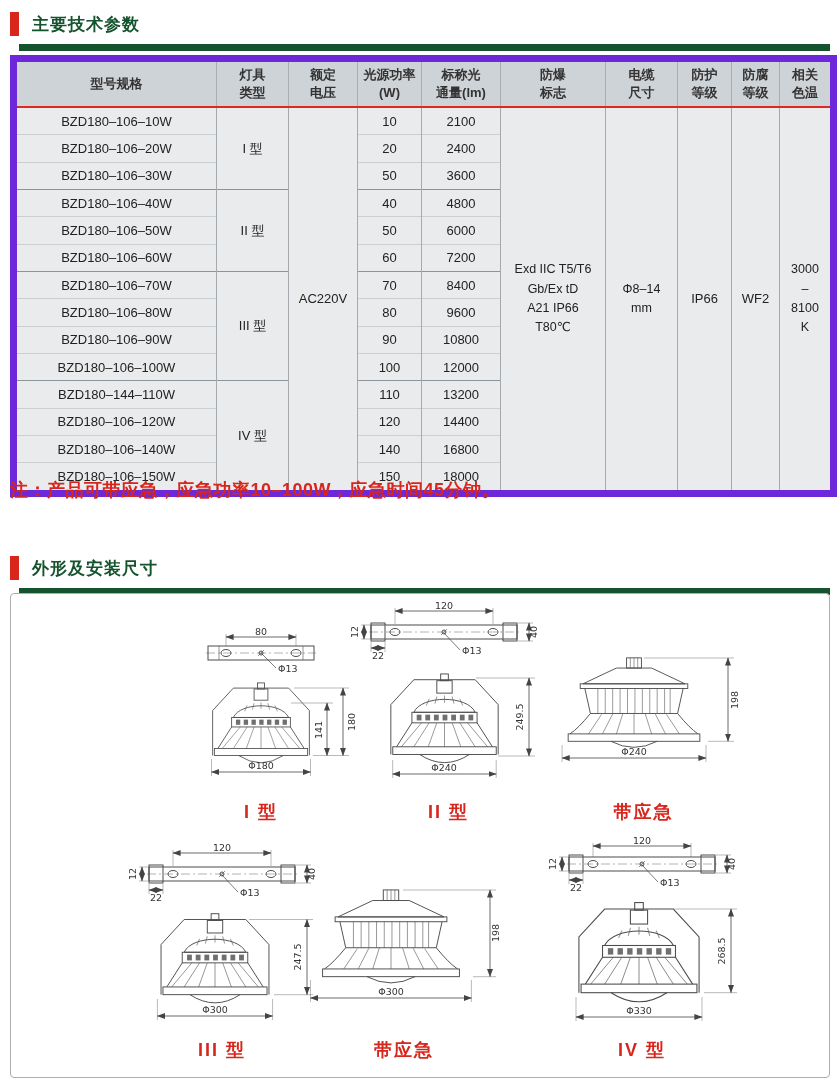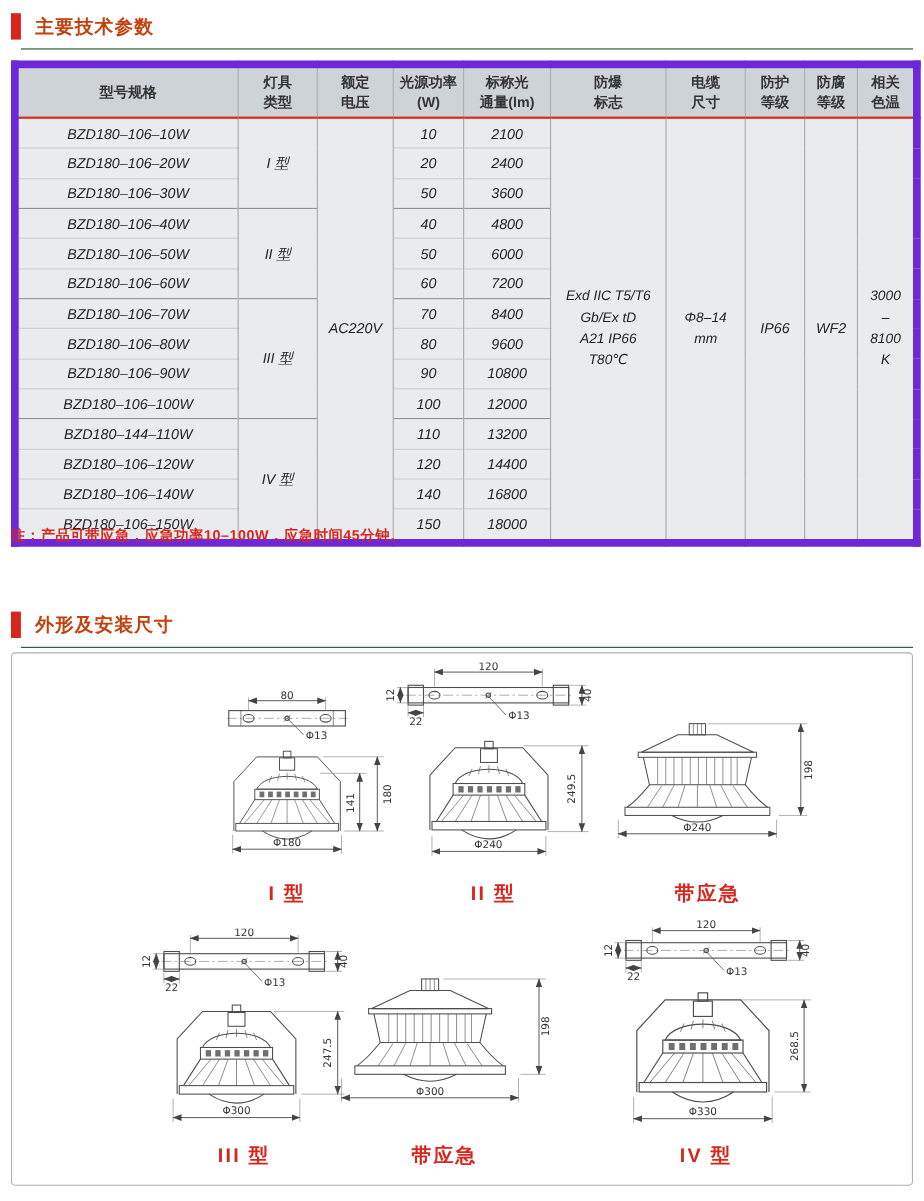--- a/index.html
+++ b/index.html
@@ -5,35 +5,35 @@
   html,body{margin:0;padding:0;}
   body{
     position:relative;width:840px;height:1092px;background:#ffffff;
     font-family:"Liberation Sans","DejaVu Sans",sans-serif;color:#222;
     overflow:hidden;
   }
   .abs{position:absolute;}
   
   .sec{position:absolute;left:10px;width:820px;display:flex;align-items:flex-start;}
   .sec .bar{width:9px;height:24px;background:#d8261d;flex:0 0 auto;}
-  .sec .sec-t{flex:1;font-size:17px;font-weight:bold;color:#c2410c;
-    padding:1px 0 8px 13px;border-bottom:1px solid #14532d;letter-spacing:1px;}
+  .sec .sec-t{flex:1;font-size:17px;font-weight:bold;color:#14532d;
+    padding:1px 0 8px 13px;border-bottom:7px solid #14532d;letter-spacing:1px;}
   
   table.tp{border-collapse:collapse;table-layout:fixed;width:820px;background:#e9ebec;
     border:7px solid #6d28d9;}
   table.tp th{background:#ced3d7;height:44px;font-size:13px;font-weight:bold;color:#333;
     border-left:1px solid #a8aeb2;border-bottom:2px solid #dc2a1e;padding:0;text-align:center;}
   table.tp th div{line-height:1.4;}
   table.tp td{height:26.35px;padding:0;text-align:center;vertical-align:middle;
-    font-size:13px;color:#222;border-left:1px solid #a4aaae;font-style:italic;}
+    font-size:13px;color:#222;border-left:1px solid #a4aaae;}
   table.tp tbody tr+tr td{border-top:1px solid #cbcfd2;}
   table.tp tbody tr.g td{border-top:1px solid #8d9499;}
   td.multi div{line-height:1.55;font-size:12.5px;text-align:center;}
   
-  .note{position:absolute;left:10px;font-size:13px;font-weight:bold;color:#d8261d;letter-spacing:0.5px;}
+  .note{position:absolute;left:10px;font-size:18px;font-weight:bold;color:#d8261d;letter-spacing:0.5px;}
   
   .panel{position:absolute;left:10px;top:593px;width:818px;height:483px;
     border:1px solid #abb0b3;border-radius:4px;background:#fff;}
   .dlabel{position:absolute;text-align:center;font-size:18px;font-weight:bold;
     color:#d8261d;letter-spacing:2px;}
   
   .ln{fill:none;stroke:#4d4d4d;stroke-width:1;}
   .lnt{fill:none;stroke:#5a5a5a;stroke-width:0.65;}
   .cl{stroke:#808080;stroke-width:0.6;stroke-dasharray:9 3 2 3;fill:none;}
   .dim{stroke:#444;stroke-width:0.8;fill:none;

